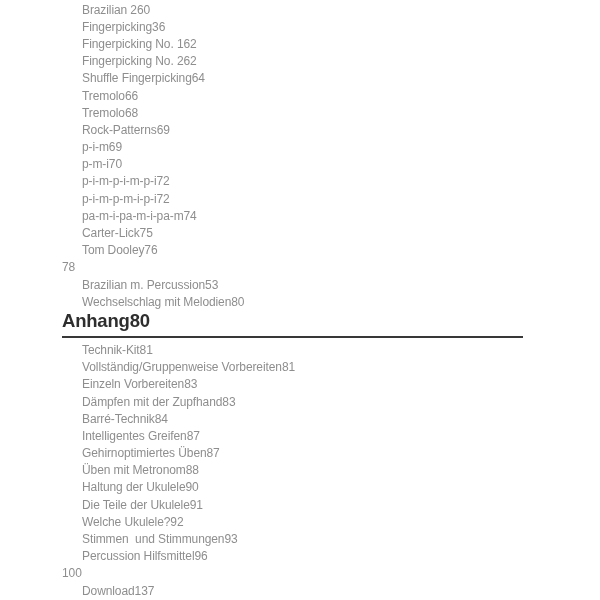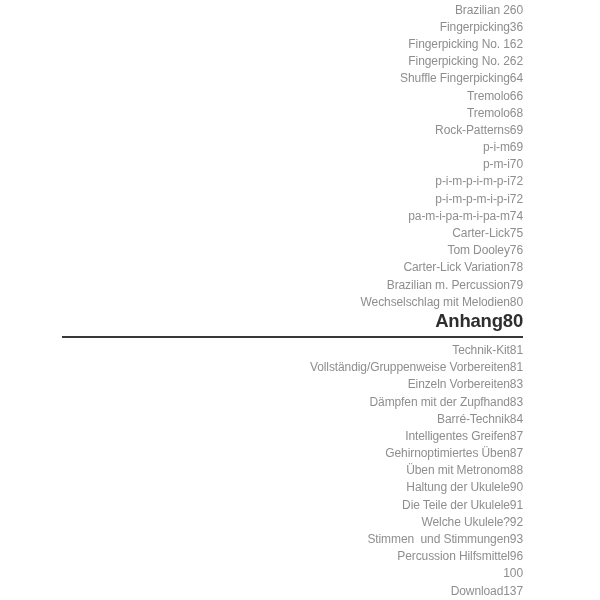--- a/index.html
+++ b/index.html
@@ -18,21 +18,21 @@
     background: #ffffff;
   }
   .toc {
     position: absolute;
     top: 1px;
     left: 62px;
     right: 77px; 
   }
   .row {
     display: flex;
-    justify-content: flex-end;
+    justify-content: flex-start;
     align-items: center;
     box-sizing: border-box;
   }
   .row.item {
     height: 17.2px;
     font-size: 12px;
     color: #8e8e8e;
     letter-spacing: -0.1px;
   }
   .row.item .label {
@@ -114,26 +114,25 @@
       </div>
       <div class="row item">
         <span class="label">Carter-Lick</span>
         <span class="page-num">75</span>
       </div>
       <div class="row item">
         <span class="label">Tom Dooley</span>
         <span class="page-num">76</span>
       </div>
       <div class="row item">
-        <span class="label">Carter-Lick Variation</span>
         <span class="page-num">78</span>
       </div>
       <div class="row item">
         <span class="label">Brazilian m. Percussion</span>
-        <span class="page-num">79</span>
+        <span class="page-num">53</span>
       </div>
       <div class="row item">
         <span class="label">Wechselschlag mit Melodien</span>
         <span class="page-num">80</span>
       </div>
       <div class="row heading">
         <span class="label">Anhang</span>
         <span class="page-num">80</span>
       </div>
       <div class="row item">

